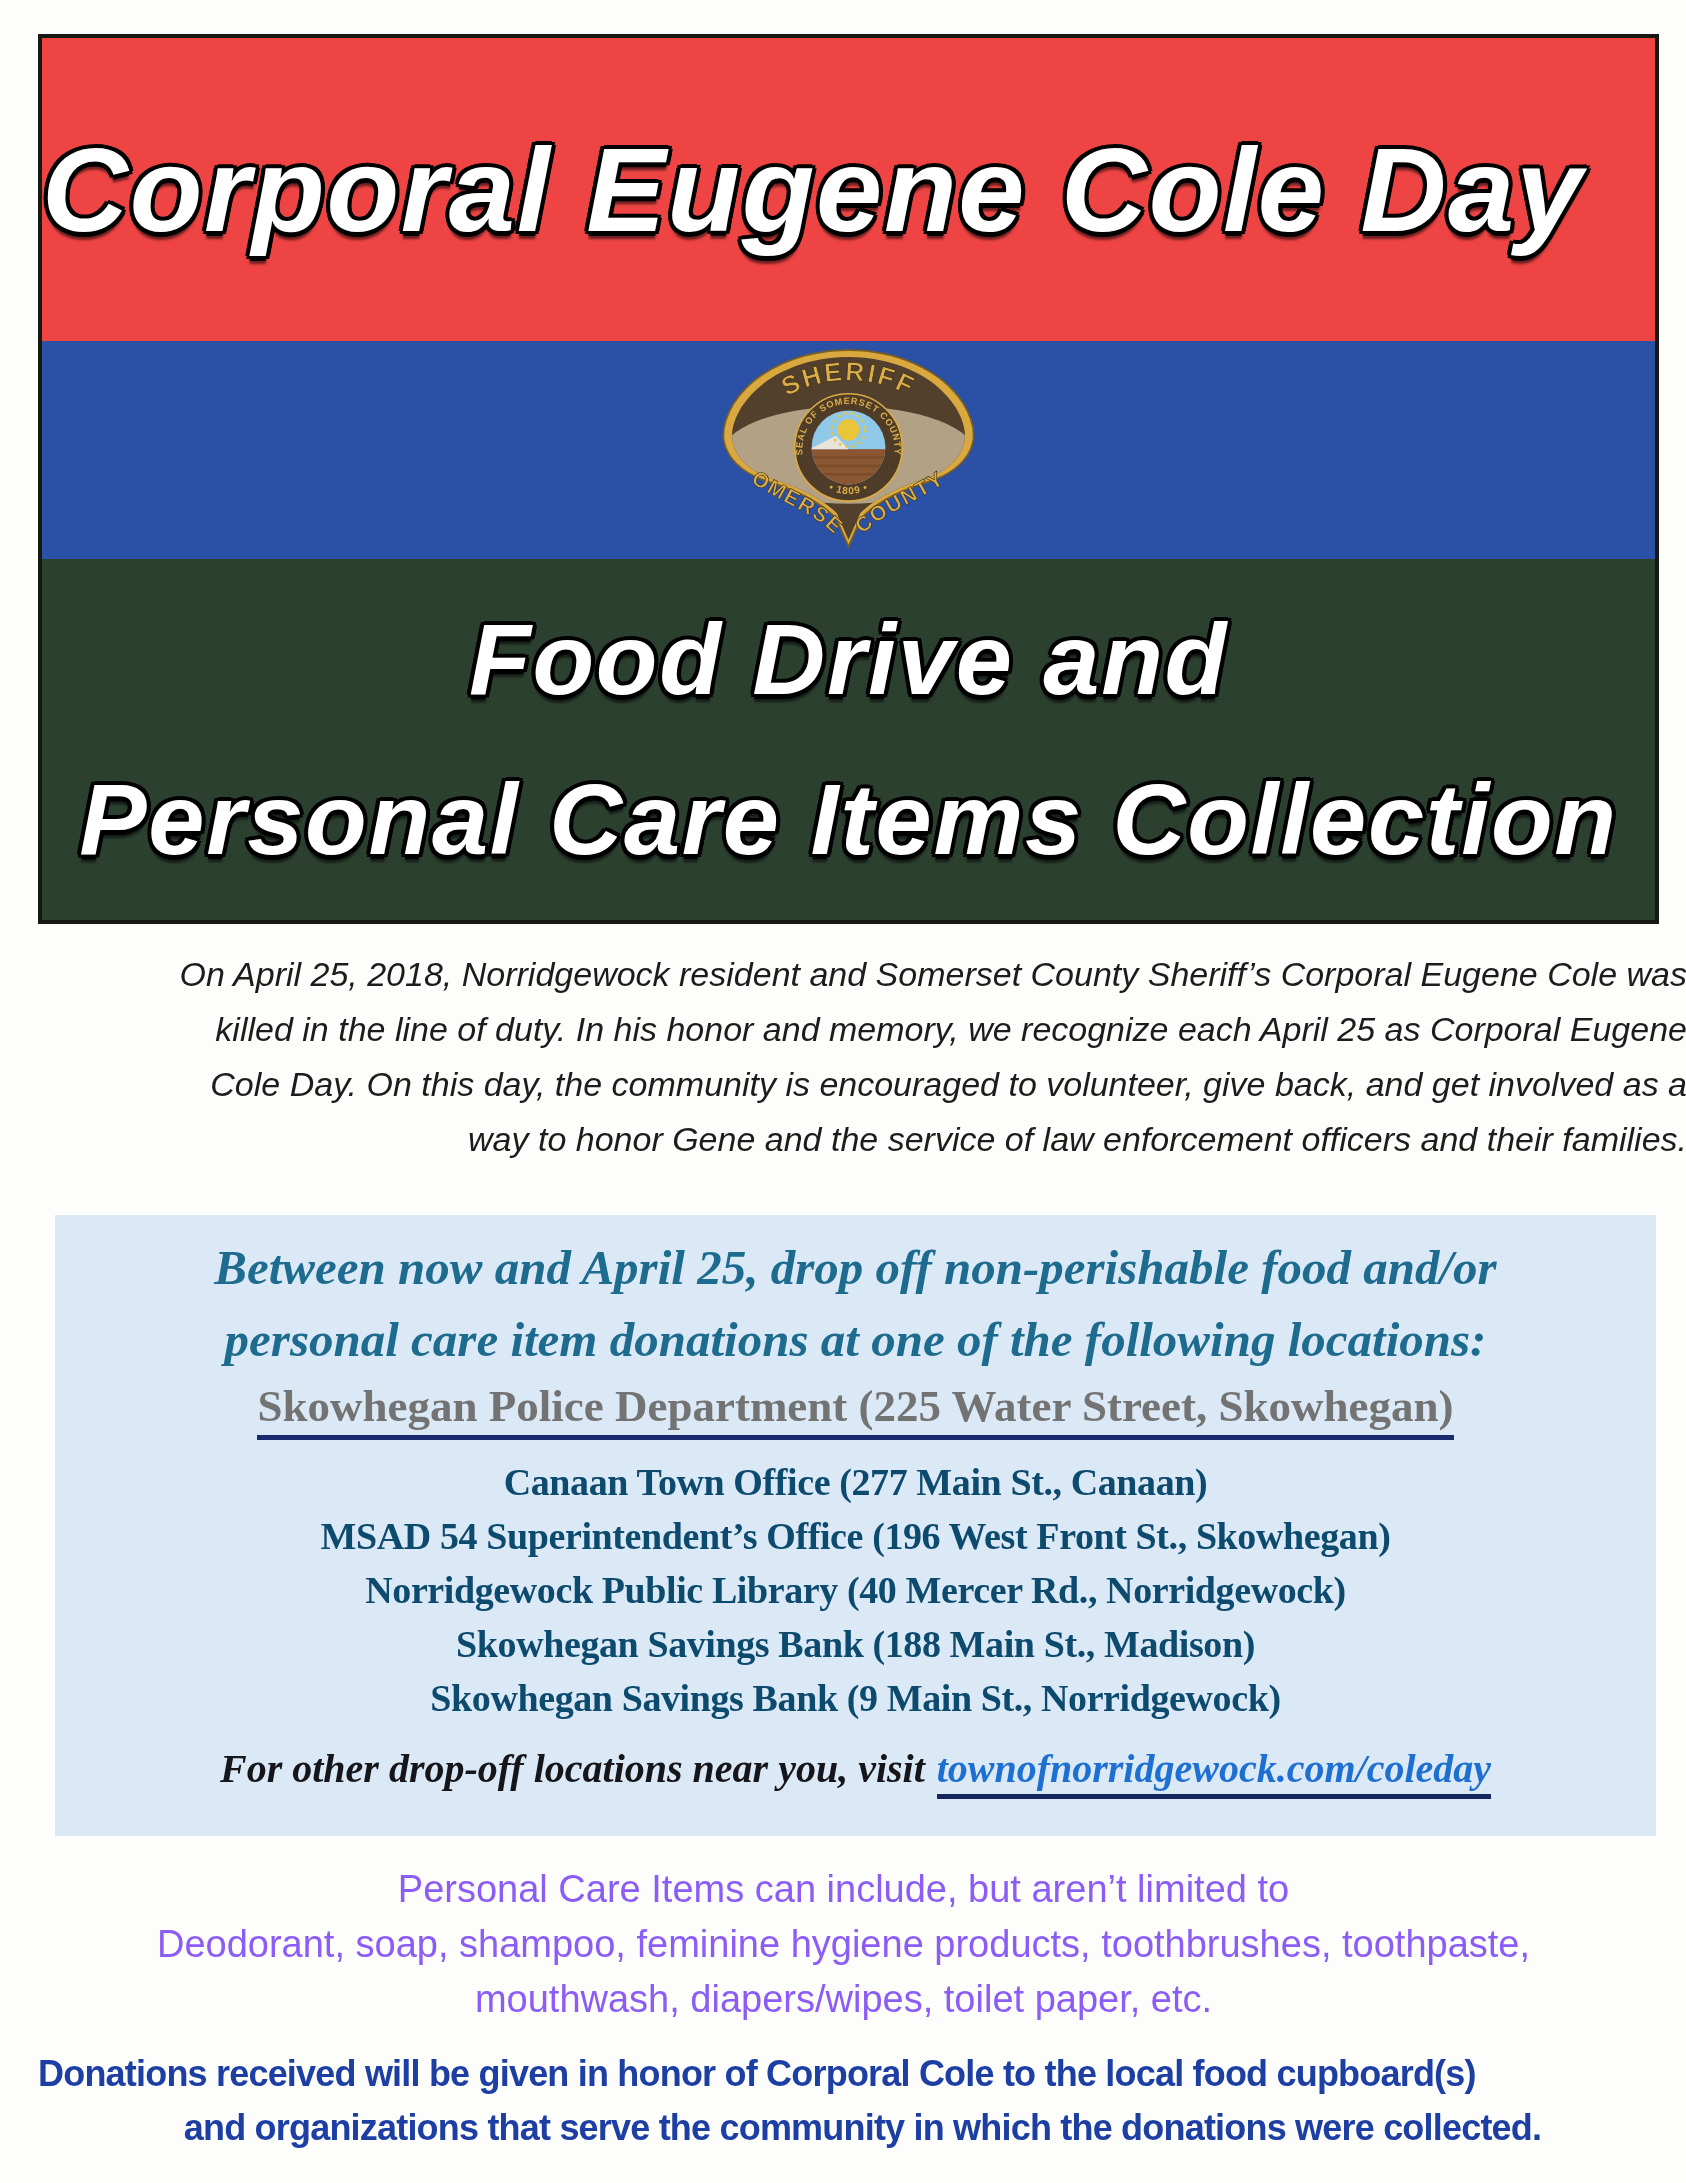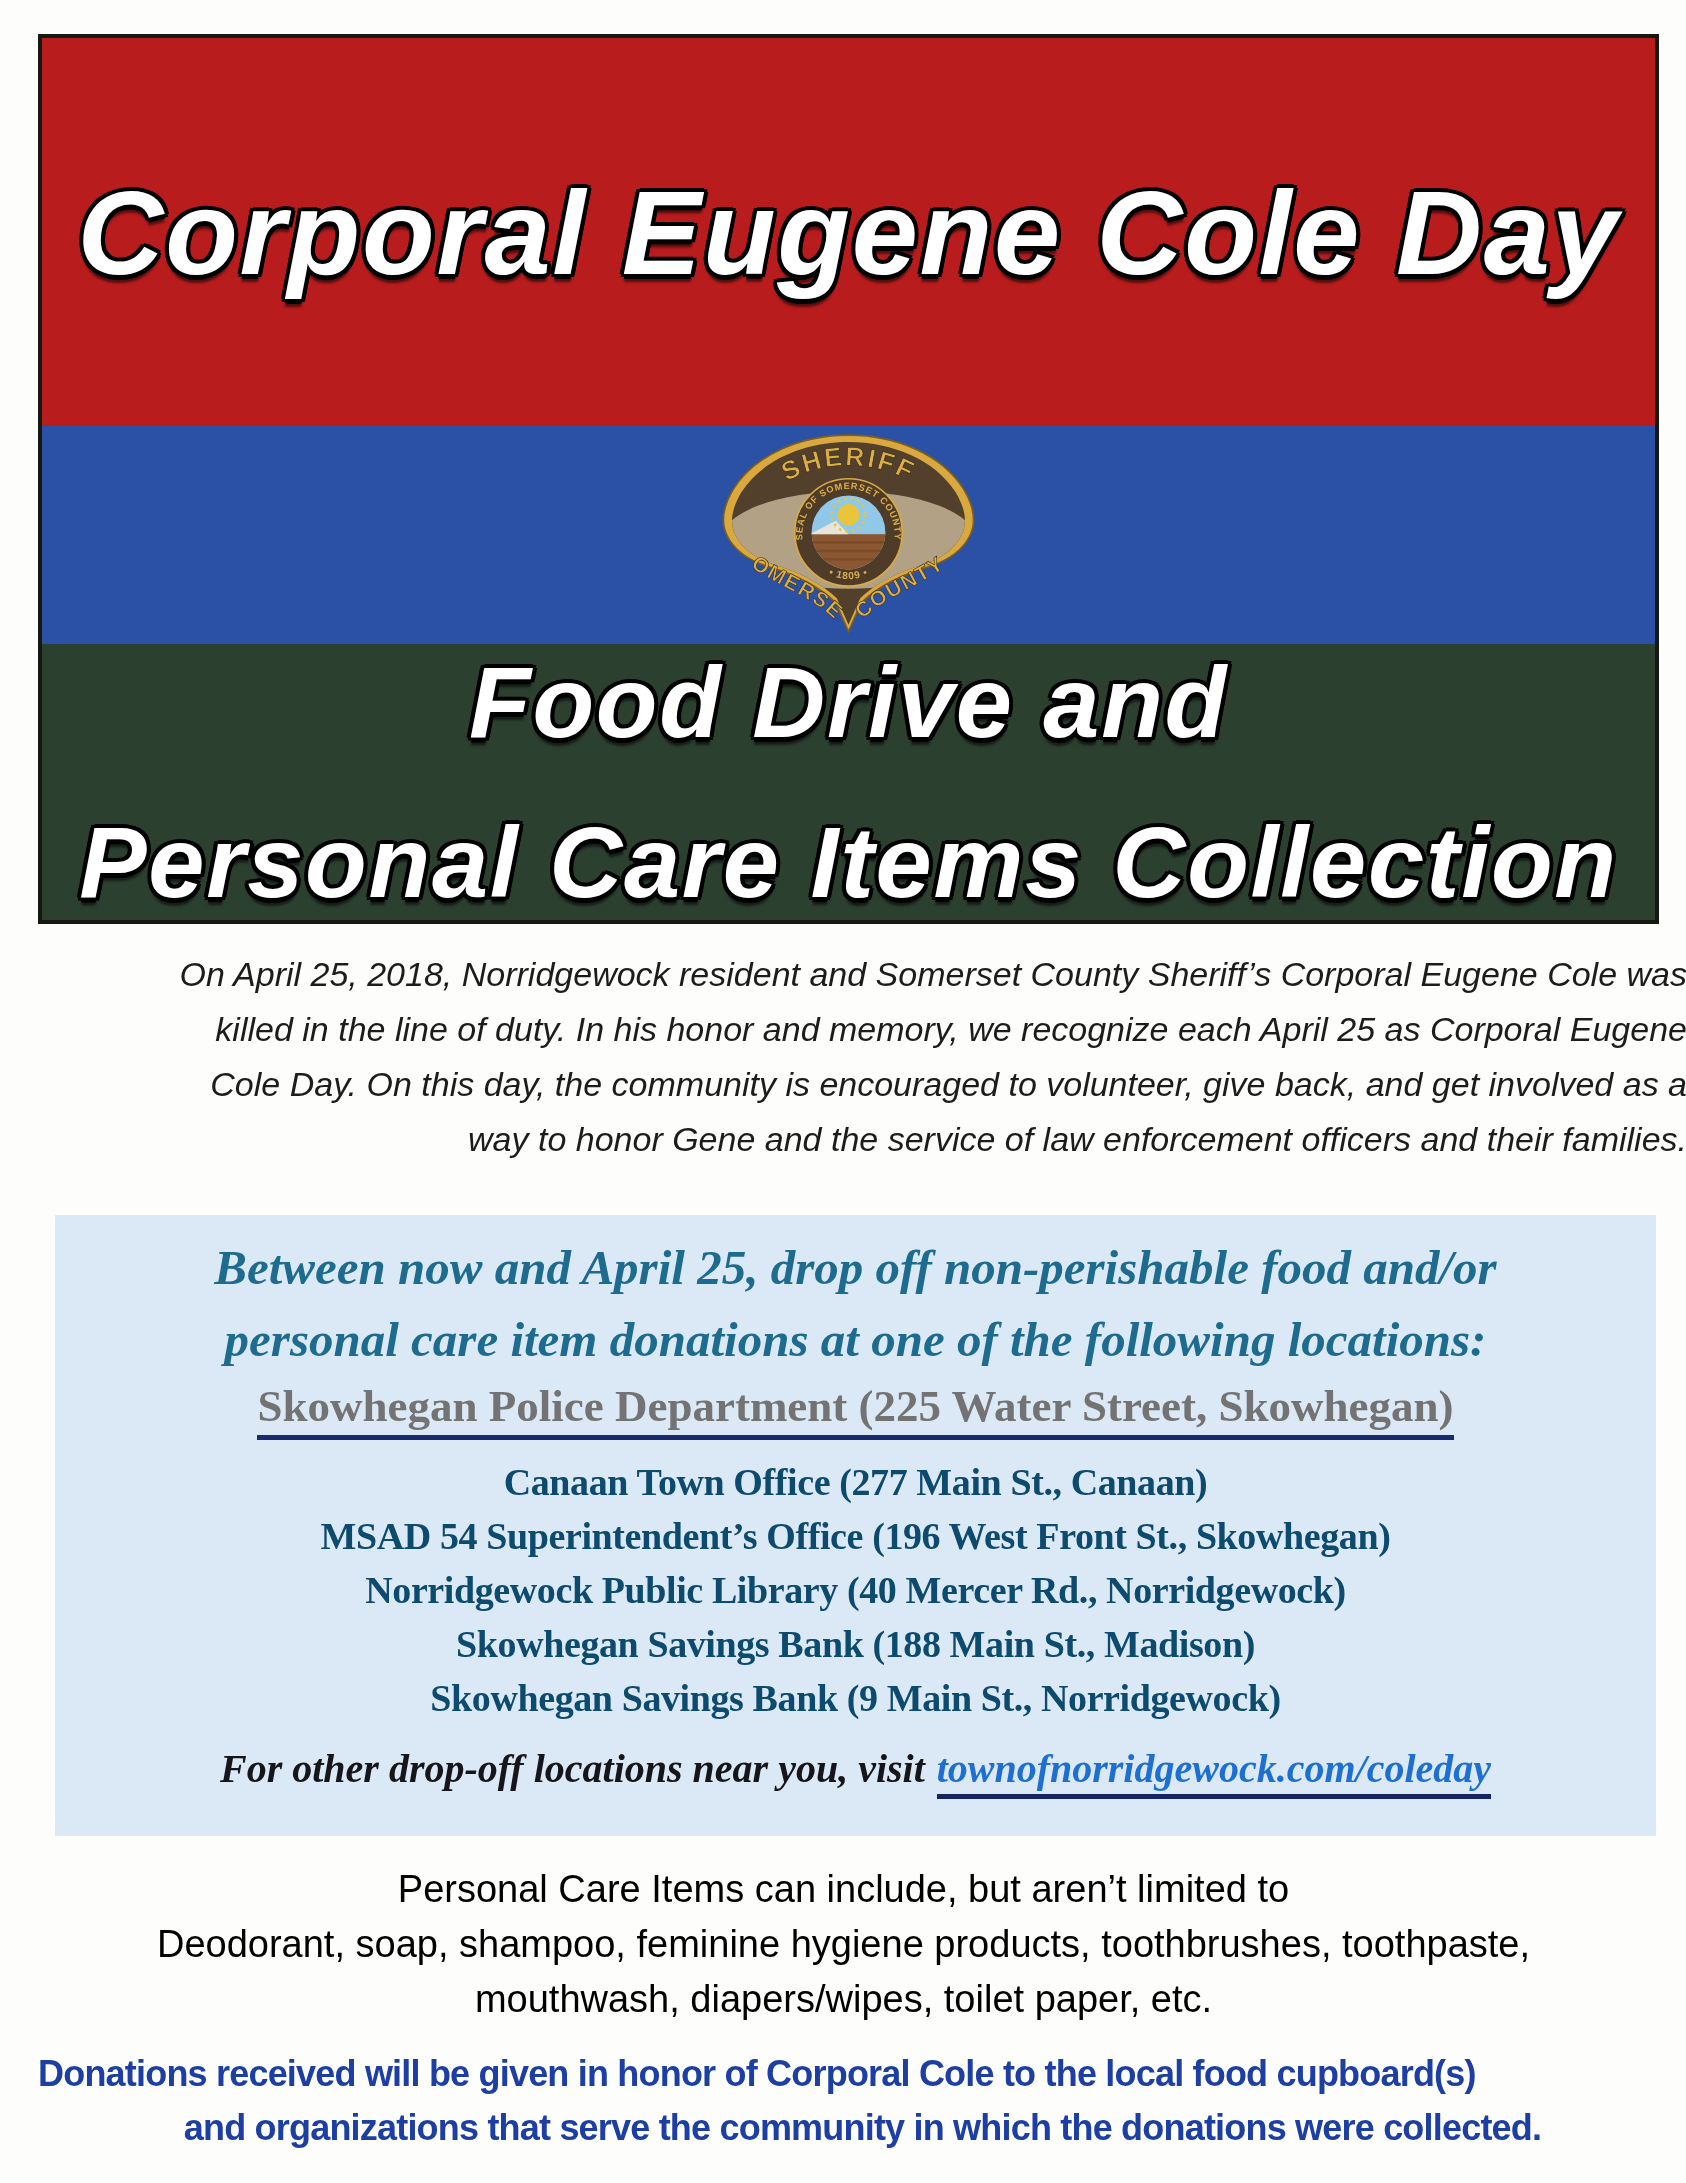--- a/index.html
+++ b/index.html
@@ -11,22 +11,22 @@
     font-family:"Liberation Sans", sans-serif;
   }
 
   
   .banner{
     position:absolute;left:38px;top:34px;width:1621px;height:890px;
     border:4.2px solid #151912;box-sizing:border-box;
     display:flex;flex-direction:column;
   }
   .banner-green-top{
-    height:388px;background:#b91c1c;
-    display:flex;align-items:center;justify-content:center;
+    height:303px;background:#ef4444;
+    display:flex;align-items:center;justify-content:flex-start;
   }
   .banner-blue{
     height:218px;background:#2a51a5;
     display:flex;align-items:center;justify-content:center;
   }
   .banner-green-bottom{
     flex:1;background:#2c4030;
     display:flex;flex-direction:column;align-items:center;justify-content:center;
     gap:45px;
   }
@@ -79,21 +79,21 @@
   }
   .other-line .prefix{margin-right:11.8px;}
   .coleday-link{
     color:#1e6fd2;border-bottom:5px solid #17255f;padding-bottom:2.5px;
     cursor:pointer;
   }
 
   
   .personal-care{
     position:absolute;left:0;top:1862px;width:100%;
-    text-align:center;font-size:38px;line-height:55px;color:#000000;
+    text-align:center;font-size:38px;line-height:55px;color:#8b5cf6;
   }
   .personal-care div{white-space:nowrap;}
 
   
   .footer-note{
     position:absolute;left:38px;top:2047px;width:1649px;
     font-size:36px;font-weight:bold;color:#1d3fa4;
     line-height:54px;letter-spacing:-0.8px;
   }
   .footer-note .line1{white-space:nowrap;text-align:left;}

